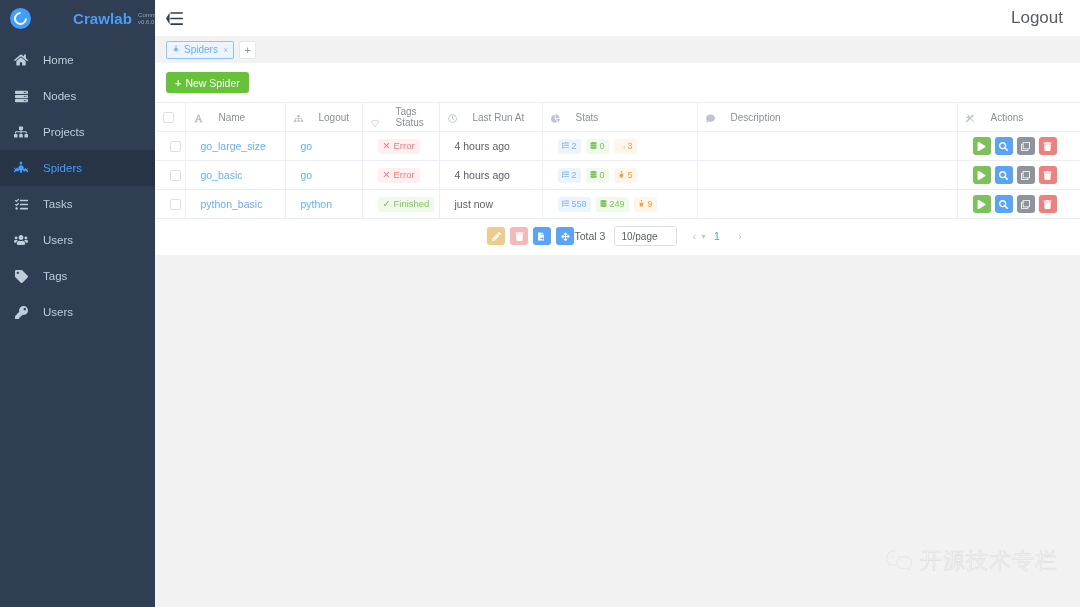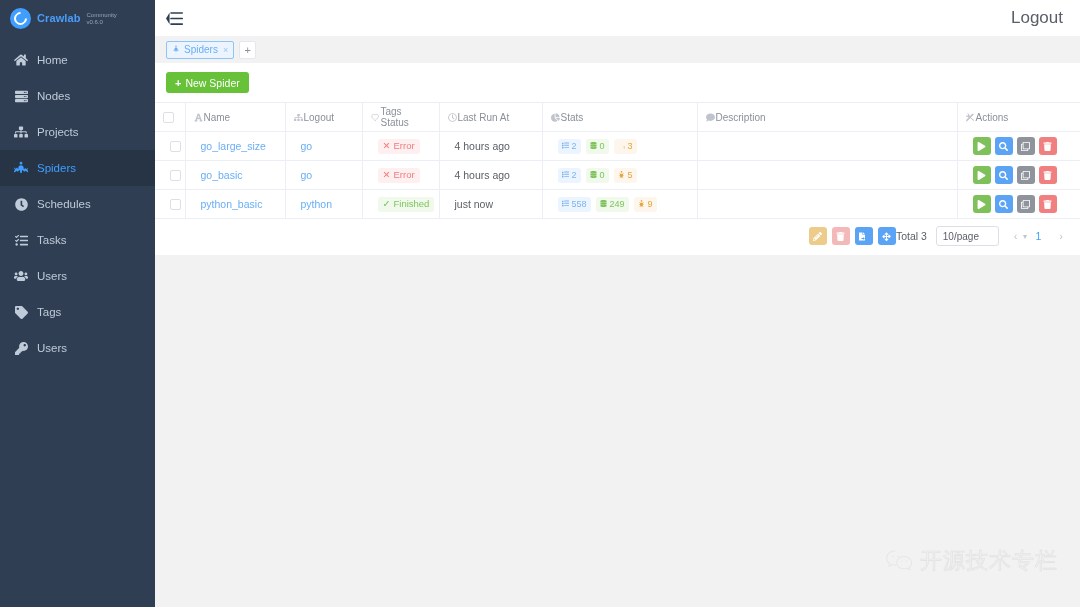--- a/index.html
+++ b/index.html
@@ -34,35 +34,36 @@
     content: "";
     position: absolute; left: 4px; top: 4px;
     width: 13px; height: 13px;
     border-radius: 50%;
     border: 2.5px solid #fff;
     border-right-color: transparent;
     transform: rotate(-45deg);
     box-sizing: border-box;
   }
   .brand-name {
-    font-size: 11px; font-weight: bold;
+    font-size: 15px; font-weight: bold;
     color: #4a9dfa;
     letter-spacing: .1px;
+    margin-left: 36px;
   }
   .brand-ver {
     display: flex; flex-direction: column;
     font-size: 6px; color: #98a6b8;
     line-height: 7px;
     padding-top: 2px;
   }
   .nav { padding-top: 6px; }
   .nav-item {
     height: 36px;
     display: flex; align-items: center;
-    gap: 9px;
+    gap: 15px;
     padding-left: 14px;
     color: #bfcbd9;
     font-size: 11.5px;
     cursor: pointer;
   }
   .nav-item .ico {
     width: 14px; height: 14px;
     display: flex; align-items: center; justify-content: center;
     color: #bfcbd9;
     flex: 0 0 14px;
@@ -161,21 +162,21 @@
     font-weight: normal;
     vertical-align: middle;
   }
   table.grid th:first-child, table.grid td:first-child { border-left: none; }
   table.grid th:last-child, table.grid td:last-child { border-right: none; }
   table.grid th {
     font-size: 10px; color: #8a9099;
     background: #fff;
   }
   table.grid td { font-size: 10.5px; color: #5a5e66; padding-left: 15px; }
-  .thcell { display: flex; align-items: center; gap: 1px; }
+  .thcell { display: flex; align-items: flex-end; gap: 16px; }
   .thcell .hico { color: #c0c4cc; display:flex; align-items:center; }
 
   .chk {
     width: 11px; height: 11px;
     border: 1px solid #dcdfe6;
     border-radius: 2px;
     background: #fff;
     display: block;
     cursor: pointer;
   }
@@ -211,21 +212,21 @@
     border: none;
   }
   .abtn svg { display: block; }
   .a-run { background: #7ec05a; }
   .a-view { background: #5ba4f5; }
   .a-clone { background: #8f949c; }
   .a-del { background: #f08080; }
 
   .footer-row {
     display: flex; align-items: center;
-    justify-content: flex-end;
+    justify-content: center;
     padding: 7px 11px 9px 11px;
   }
   .fb-group { display: flex; gap: 5px; }
   .fbtn {
     width: 18px; height: 18px;
     border-radius: 3px;
     display: flex; align-items: center; justify-content: center;
     cursor: pointer; border: none;
   }
   .fb-edit { background: #edcb8b; }
@@ -313,28 +314,20 @@
 
       <div class="nav-item active">
         <span class="ico">
           <svg width="14" height="14" viewBox="0 0 576 512" fill="currentColor">
               <path d="M151.16 257.85c-12.5-12.5-32.76-12.5-45.26 0l-39.6 39.6-17.23-34.45c-4.7-9.4-13.87-15-23.67-15H8c-4.42 0-8 3.58-8 8v16c0 4.42 3.58 8 8 8h11.06l27.2 54.4-39.6 39.6c-12.5 12.5-12.5 32.76 0 45.26s32.76 12.5 45.26 0l46.1-46.1c8.6 3.5 17.9 5.5 27.7 5.5 5.2 0 10.3-.6 15.2-1.6l-2.7-16c-.7-4.1-2.4-7.9-4.8-11.1 17-7.3 29-24.2 29-43.9 0-13.4-5.5-25.5-14.3-34.2zM288 112c30.9 0 56-25.1 56-56S318.9 0 288 0s-56 25.1-56 56 25.1 56 56 56zm279.9 150.6c-9.8 0-18.97 5.6-23.67 15l-17.23 34.45-39.6-39.6c-12.5-12.5-32.76-12.5-45.26 0-8.8 8.7-14.3 20.8-14.3 34.2 0 19.7 12 36.6 29 43.9-2.4 3.2-4.1 7-4.8 11.1l-2.7 16c4.9 1 10 1.6 15.2 1.6 9.8 0 19.1-2 27.7-5.5l46.1 46.1c12.5 12.5 32.76 12.5 45.26 0s12.5-32.76 0-45.26l-39.6-39.6 27.2-54.4H568c4.42 0 8-3.58 8-8v-16c0-4.42-3.58-8-8-8h-.1zM288 144c-61.86 0-112 50.14-112 112 0 11.6 1.8 22.7 5.1 33.2L120 350.3c-12.5 12.5-12.5 32.76 0 45.26s32.76 12.5 45.26 0l52.9-52.9c9.7 6.4 20.5 11.2 32 14.1V432c0 17.67 14.33 32 32 32h11.7c17.67 0 32-14.33 32-32v-75.2c11.5-2.9 22.3-7.7 32-14.1l52.9 52.9c12.5 12.5 32.76 12.5 45.26 0s12.5-32.76 0-45.26L395 289.2c3.3-10.5 5.1-21.6 5.1-33.2 0-61.86-50.14-112-112-112z"></path>
             </svg>
         </span>
         <span>Spiders</span>
       </div>
 
-      <div class="nav-item">
-        <span class="ico">
-          <svg width="13" height="13" viewBox="0 0 512 512" fill="currentColor">
-              <path d="M256 8C119 8 8 119 8 256s111 248 248 248 248-111 248-248S393 8 256 8zm57.1 350.1L224.9 294c-3.1-2.3-4.9-5.9-4.9-9.7V116c0-6.6 5.4-12 12-12h40c6.6 0 12 5.4 12 12v147.7l63.5 46.2c5.4 3.9 6.5 11.4 2.6 16.8l-23.5 32.3c-3.9 5.3-11.4 6.5-16.8 2.6z"></path>
-            </svg>
-        </span>
-        <span>Schedules</span>
-      </div>
 
       <div class="nav-item">
         <span class="ico">
           <svg width="13" height="13" viewBox="0 0 512 512" fill="currentColor">
               <path d="M139.61 35.5a12 12 0 0 0-17 0L58.93 98.81l-22.7-22.12a12 12 0 0 0-17 0L3.53 92.41a12 12 0 0 0 0 17l47.59 47.4a12.78 12.78 0 0 0 17.61 0l15.59-15.62L156.52 69a12.09 12.09 0 0 0 .09-17zm0 159.19a12 12 0 0 0-17 0l-63.68 63.72-22.7-22.1a12 12 0 0 0-17 0L3.53 252a12 12 0 0 0 0 17L51 316.5a12.77 12.77 0 0 0 17.6 0l15.7-15.69 72.2-72.22a12 12 0 0 0 .09-16.9zM64 368c-26.49 0-48.59 21.5-48.59 48S37.53 464 64 464a48 48 0 0 0 0-96zm432 16H208a16 16 0 0 0-16 16v32a16 16 0 0 0 16 16h288a16 16 0 0 0 16-16v-32a16 16 0 0 0-16-16zm0-320H208a16 16 0 0 0-16 16v32a16 16 0 0 0 16 16h288a16 16 0 0 0 16-16V80a16 16 0 0 0-16-16zm0 160H208a16 16 0 0 0-16 16v32a16 16 0 0 0 16 16h288a16 16 0 0 0 16-16v-32a16 16 0 0 0-16-16z"></path>
             </svg>
         </span>
         <span>Tasks</span>
       </div>
 

